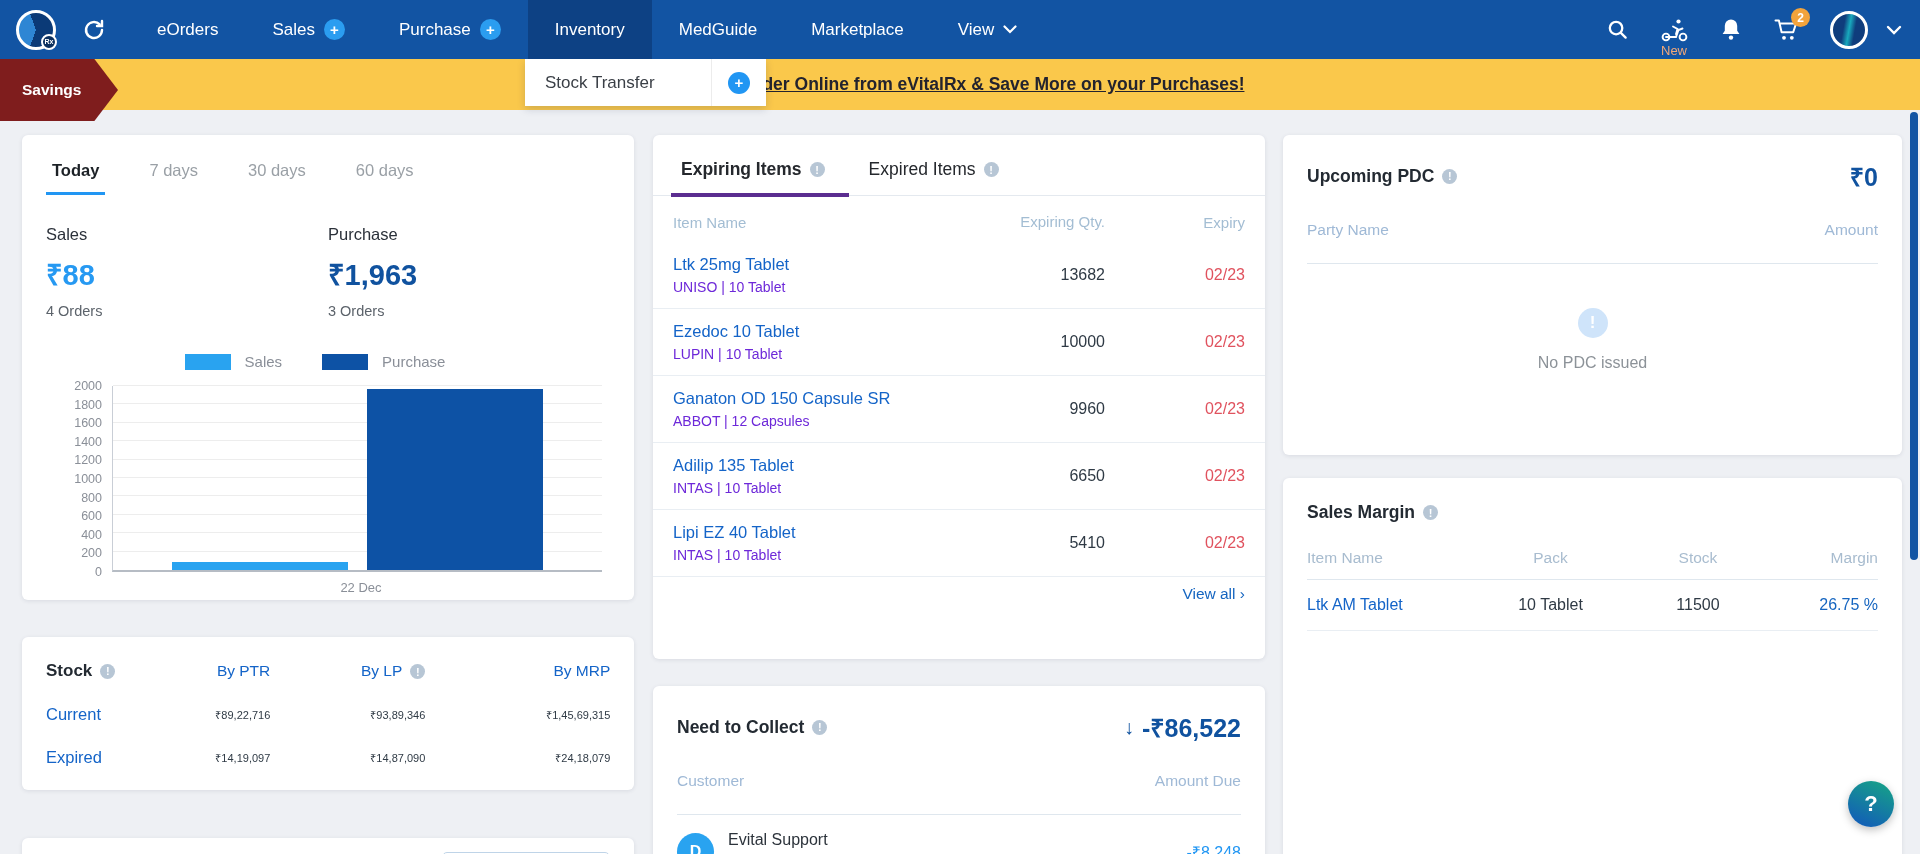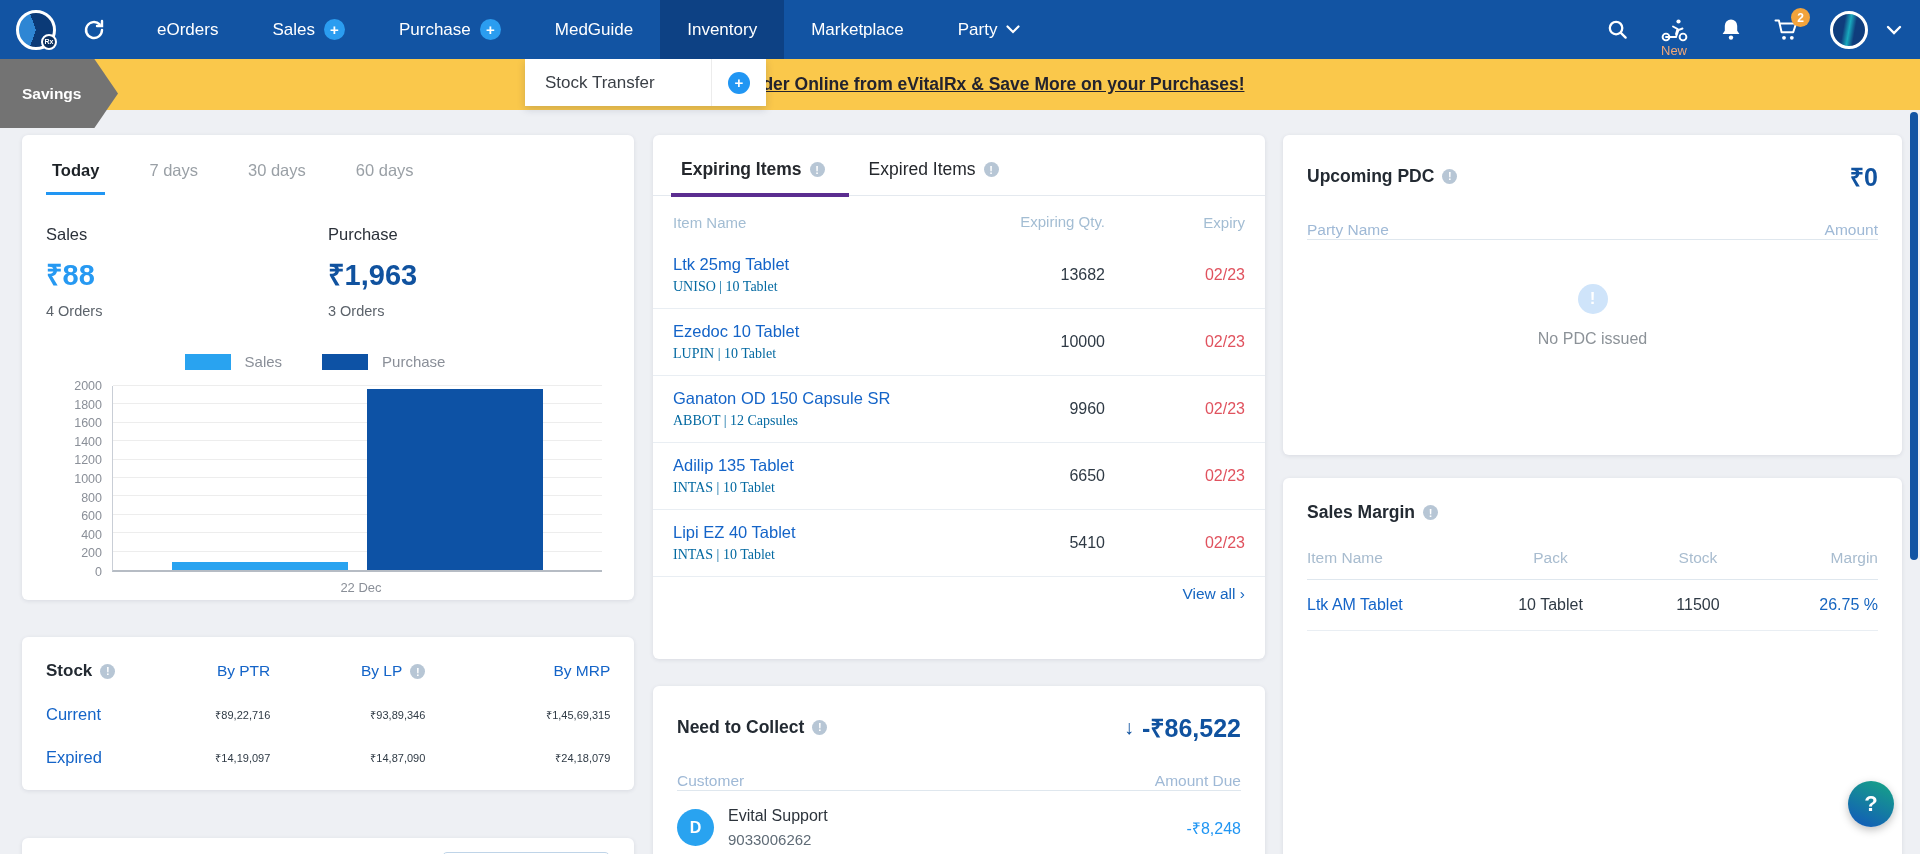--- a/index.html
+++ b/index.html
@@ -17,21 +17,21 @@
   .plus-badge { width:21px; height:21px; border-radius:50%; background:#2b9df0; color:#fff; font-size:15px; font-weight:bold; display:flex; align-items:center; justify-content:center; line-height:1; }
   .nav-spacer { flex:1; }
   .nav-right { display:flex; align-items:center; gap:30px; }
   .nav-right .icon-wrap { position:relative; display:flex; align-items:center; justify-content:center; cursor:pointer; }
   .new-label { position:absolute; top:26px; left:50%; transform:translateX(-50%); font-size:13px; color:#f2a878; }
   .cart-badge { position:absolute; top:-9px; right:-10px; min-width:19px; height:19px; border-radius:50%; background:#f2a33c; color:#fff; font-size:12px; font-weight:bold; display:flex; align-items:center; justify-content:center; }
   .avatar { width:38px; height:38px; border-radius:50%; border:3px solid #fff; background:linear-gradient(100deg,#0f3d7c 34%,#18a9bd 50%,#0f3d7c 66%); cursor:pointer; }
 
   
   .banner { position:absolute; top:59px; left:0; width:1920px; height:51px; background:#fac84b; z-index:10; }
-  .ribbon { position:absolute; left:0; top:0; height:69px; width:118px; background:#737373; color:#fff; font-size:15.5px; font-weight:bold; display:flex; align-items:center; padding-left:22px; clip-path:polygon(0 0,80% 0,100% 50%,80% 100%,0 100%); cursor:default; }
+  .ribbon { position:absolute; left:0; top:0; height:62px; width:118px; background:#7f1d1d; color:#fff; font-size:15.5px; font-weight:bold; display:flex; align-items:center; padding-left:22px; clip-path:polygon(0 0,80% 0,100% 50%,80% 100%,0 100%); cursor:default; }
   .banner-link { position:absolute; left:742px; top:0; height:51px; display:flex; align-items:center; font-size:17.5px; font-weight:bold; color:#23232e; text-decoration:underline; cursor:pointer; white-space:nowrap; }
 
   
   .dropdown { position:absolute; left:525px; top:59px; width:241px; height:47px; background:#fff; box-shadow:0 3px 8px rgba(20,40,80,.18); display:flex; align-items:center; z-index:20; }
   .dropdown-label { flex:1; font-size:17px; color:#3a3f46; padding-left:20px; cursor:pointer; }
   .dropdown-plus { width:55px; height:100%; border-left:1px solid #ececec; display:flex; align-items:center; justify-content:center; cursor:pointer; }
   .dropdown-plus .plus-badge { width:22px; height:22px; background:#2196f3; }
 
   
   .main { position:absolute; top:110px; left:0; width:1920px; height:744px; background:#eef0f4; overflow:hidden; }
@@ -80,32 +80,32 @@
   .exp-tabs { position:relative; display:flex; gap:44px; padding:24px 28px 0; border-bottom:1px solid #e4e9ef; }
   .exp-tab { display:flex; align-items:center; font-size:17.5px; color:#25282d; padding-bottom:15px; cursor:pointer; }
   .exp-tab.active { font-weight:bold; }
   .exp-underline { position:absolute; left:18px; bottom:-2px; width:178px; height:4px; background:#5b2d90; }
   .exp-head { display:flex; align-items:center; padding:16px 20px 10px; color:#a3bdd3; font-size:15px; }
   .exp-head .c-name { flex:1; } .exp-head .c-qty { width:95px; text-align:right; line-height:20px; } .exp-head .c-exp { width:140px; text-align:right; }
   .exp-row { display:flex; align-items:center; padding:13px 20px; border-bottom:1px solid #e9eef3; }
   .exp-row:last-of-type { border-bottom:none; }
   .exp-row .rn { flex:1; }
   .exp-row .rn .nm { font-size:16.5px; color:#1464c8; margin-bottom:5px; cursor:pointer; }
-  .exp-row .rn .sb { font-size:14px; color:#0369a1;font-family:Liberation Serif, serif; }
+  .exp-row .rn .sb { font-size:14px; color:#6d28d9; }
   .exp-row .rq { width:95px; text-align:right; font-size:16px; color:#2f3a45; }
   .exp-row .re { width:140px; text-align:right; font-size:16px; font-weight:500; color:#e0525e; }
   .view-all { text-align:right; padding:8px 20px 0; font-size:15.5px; color:#1565c0; cursor:pointer; }
 
   
   .cardE { height:240px; padding:24px 24px 0; }
   .title-row { display:flex; align-items:center; }
   .card-title { font-size:17.5px; font-weight:bold; color:#232a32; display:flex; align-items:center; }
   .big-amt { margin-left:auto; font-size:25px; font-weight:bold; color:#10529f; display:flex; align-items:center; gap:8px; }
   .big-amt .arr { font-size:20px; font-weight:normal; }
-  .two-col-head { display:flex; margin-top:28px; padding-bottom:0; border-bottom:1px solid #dfe7ee; color:#9fb9d6; font-size:15.5px; }
+  .two-col-head { display:flex; margin-top:28px; padding-bottom:24px; border-bottom:1px solid #dfe7ee; color:#9fb9d6; font-size:15.5px; }
   .two-col-head .right { margin-left:auto; }
   .collect-row { display:flex; align-items:center; padding-top:16px; }
   .cust-avatar { width:37px; height:37px; border-radius:50%; background:#29a3f0; color:#fff; font-size:16px; font-weight:bold; display:flex; align-items:center; justify-content:center; margin-right:14px; flex:0 0 auto; }
   .cust-info .cn { font-size:16px; color:#2c333b; margin-bottom:6px; }
   .cust-info .cp { font-size:15px; color:#5f6b76; }
   .collect-row .amt { margin-left:auto; font-size:16px; font-weight:500; color:#2196f3; }
 
   
   .cardF { height:320px; padding:24px 24px 0; margin-bottom:23px; }
   .pdc-empty { text-align:center; margin-top:44px; }
@@ -145,31 +145,31 @@
           <span>eOrders</span>
         </div>
       <div class="nav-item">
           <span>Sales</span>
           <span class="plus-badge">+</span>
         </div>
       <div class="nav-item">
           <span>Purchase</span>
           <span class="plus-badge">+</span>
         </div>
-      <div class="nav-item">
-          <span>MedGuide</span>
-        </div>
       <div class="nav-item active">
           <span>Inventory</span>
         </div>
       <div class="nav-item">
+          <span>MedGuide</span>
+        </div>
+      <div class="nav-item">
           <span>Marketplace</span>
         </div>
       <div class="nav-item">
-          <span>Party</span>
+          <span>View</span>
         <svg width="14" height="9" viewBox="0 0 14 9" fill="none" stroke="#fff" stroke-width="2.2" stroke-linecap="round">
             <path d="M1.5 1.5 7 7l5.5-5.5"></path>
           </svg>
       </div>
     </div>
     <div class="nav-spacer"></div>
     <div class="nav-right">
       <div class="icon-wrap">
         <svg width="23" height="23" viewBox="0 0 24 24" fill="none" stroke="#fff" stroke-width="2.4" stroke-linecap="round">
             <circle cx="10.5" cy="10.5" r="6.5"></circle>

